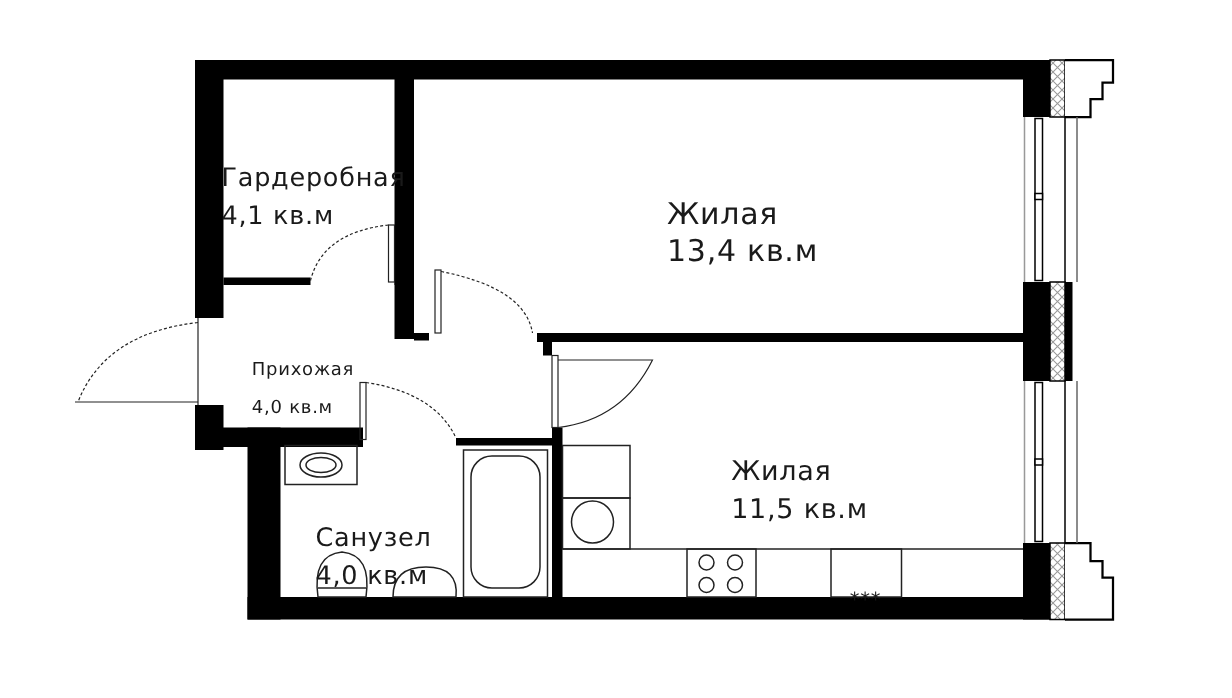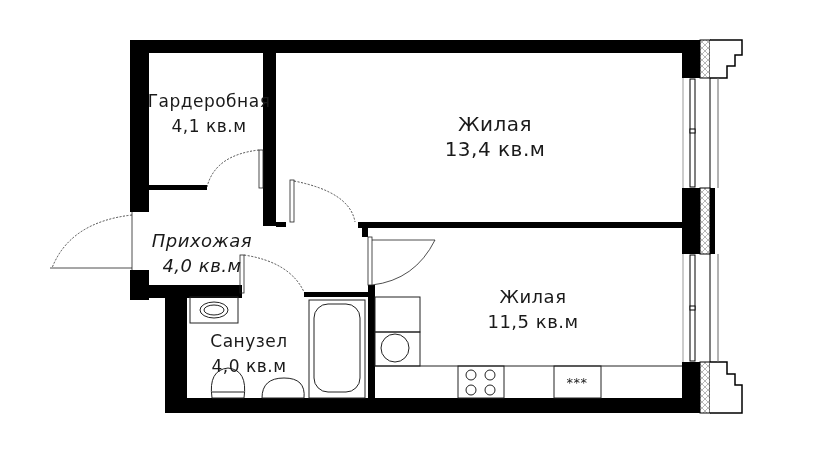--- a/index.html
+++ b/index.html
@@ -1,18 +1,18 @@
 <!DOCTYPE html>
 <html><head>
 <meta charset="utf-8">
 <style>
   html, body { margin:0; padding:0; background:#ffffff; }
   body { width:821px; height:465px; overflow:hidden; position:relative; font-family:"DejaVu Sans", sans-serif; }
   svg { position:absolute; left:0; top:0; }
-  .lbl { position:absolute; text-align:center; color:#1a1a1a; font-family:"DejaVu Sans", sans-serif; font-size:17px; line-height:25px; letter-spacing:0.5px; transform:translateX(-50%); white-space:nowrap; }
+  .lbl { position:absolute; text-align:left; color:#1a1a1a; font-family:"DejaVu Sans", sans-serif; font-size:17px; line-height:25px; letter-spacing:0.5px; transform:translateX(-50%); white-space:nowrap;margin-top:18px; }
   .lbl span { display:block; }
 </style>
 </head>
 <body>
 
 <svg width="821" height="465" viewBox="0 0 821 465" xmlns="http://www.w3.org/2000/svg">
   <defs>
     <pattern id="hatch" width="6" height="6" patternUnits="userSpaceOnUse">
       <rect width="6" height="6" fill="#ffffff"></rect>
       <path d="M0,0 L6,6 M6,0 L0,6" stroke="#999" stroke-width="0.7"></path>
@@ -115,21 +115,21 @@
 <div class="lbl" style="left:209px; top:89px;">
   <span>Гардеробная</span>
   <span>4,1 кв.м</span>
 </div>
 
 <div class="lbl" style="left:495px; top:112px; font-size:20px;">
   <span>Жилая</span>
   <span>13,4 кв.м</span>
 </div>
 
-<div class="lbl" style="left:202px; top:228px; font-size:18px;font-style:italic;">
+<div class="lbl" style="left:202px; top:216px; font-size:12px;">
   <span>Прихожая</span>
   <span>4,0 кв.м</span>
 </div>
 
 <div class="lbl" style="left:249px; top:329px;">
   <span>Санузел</span>
   <span>4,0 кв.м</span>
 </div>
 
 <div class="lbl" style="left:533px; top:284px; font-size:18px;">

